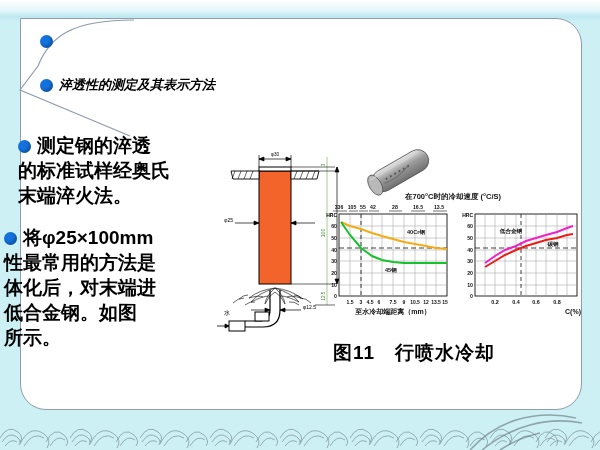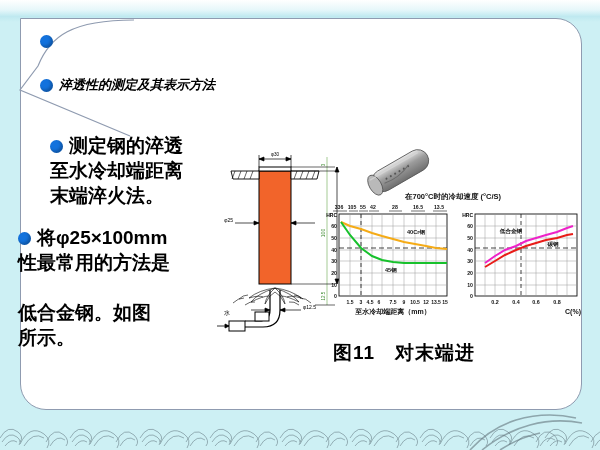--- a/index.html
+++ b/index.html
@@ -26,22 +26,22 @@
   
   .bullet{
     display:inline-block;width:13px;height:13px;border-radius:50%;
     background:#1372dd;vertical-align:middle;margin-right:6px;
     box-shadow:inset -2px -2px 3px rgba(0,0,0,.25);
   }
   .line1{position:absolute;left:40px;top:30px;font-size:19px;color:#000;white-space:nowrap;font-weight:600;}
   .line2{position:absolute;left:40px;top:76px;font-size:13px;color:#000;white-space:nowrap;font-style:italic;font-weight:600;}
   .para{position:absolute;font-size:19px;color:#000;line-height:25px;font-weight:600;}
   .para .it{}
-  #para1{left:18px;top:133px;width:205px;margin-left:32px;}
-  #para2{left:18px;top:225px;width:210px;}
+  #para1{left:18px;top:133px;width:205px;}
+  #para2{left:4px;top:225px;width:210px;}
   
   #apparatus{position:absolute;left:215px;top:143px;width:135px;height:200px;}
   
   #figure-area{position:absolute;left:325px;top:140px;width:260px;height:200px;}
   #caption{position:absolute;left:333px;top:340px;font-size:19px;font-weight:700;color:#000;letter-spacing:1px;}
   .tiny{font-size:4.6px;}
 </style>
 </head>
 <body>
 
@@ -87,28 +87,28 @@
 <div class="line1">
   <span class="bullet"></span>
 </div>
 
 <div class="line2">
   <span class="bullet"></span><span>淬透性的测定及其表示方法</span>
 </div>
 
 <div class="para" id="para1">
   <span class="bullet"></span><span>测定钢的淬透</span><br>
-  <span>至水冷却端距离</span><br>
+  <span>的标准试样经奥氏</span><br>
   <span class="it">末端淬火法。</span>
 </div>
 
 <div class="para" id="para2">
   <span class="bullet"></span><span>将φ25×100mm</span><br>
   <span>性最常用的方法是</span><br>
-  <br>
+  <span>体化后，对末端进</span><br>
   <span>低合金钢。如图</span><br>
   <span>所示。</span>
 </div>
 
 <svg id="apparatus" viewBox="0 0 135 200" width="135" height="200">
 
   <rect x="44" y="28" width="32" height="113" fill="#f2642a" stroke="#000" stroke-width="1"></rect>
 
   <rect x="44" y="24" width="32" height="4" fill="#fff" stroke="#000" stroke-width="1"></rect>
 
@@ -306,13 +306,13 @@
     <g font-size="5.4" fill="#111" text-anchor="middle" font-weight="bold">
       <text x="170" y="164">0.2</text>
       <text x="191" y="164">0.4</text>
       <text x="211" y="164">0.6</text>
       <text x="232" y="164">0.8</text>
     </g>
     <text x="248" y="174" font-size="7" font-weight="bold" fill="#111" text-anchor="middle">C(%)</text>
   </g>
 </svg>
 
-<div id="caption">图11　对末端进</div>
+<div id="caption">图11　行喷水冷却</div>
 
 </body></html>

